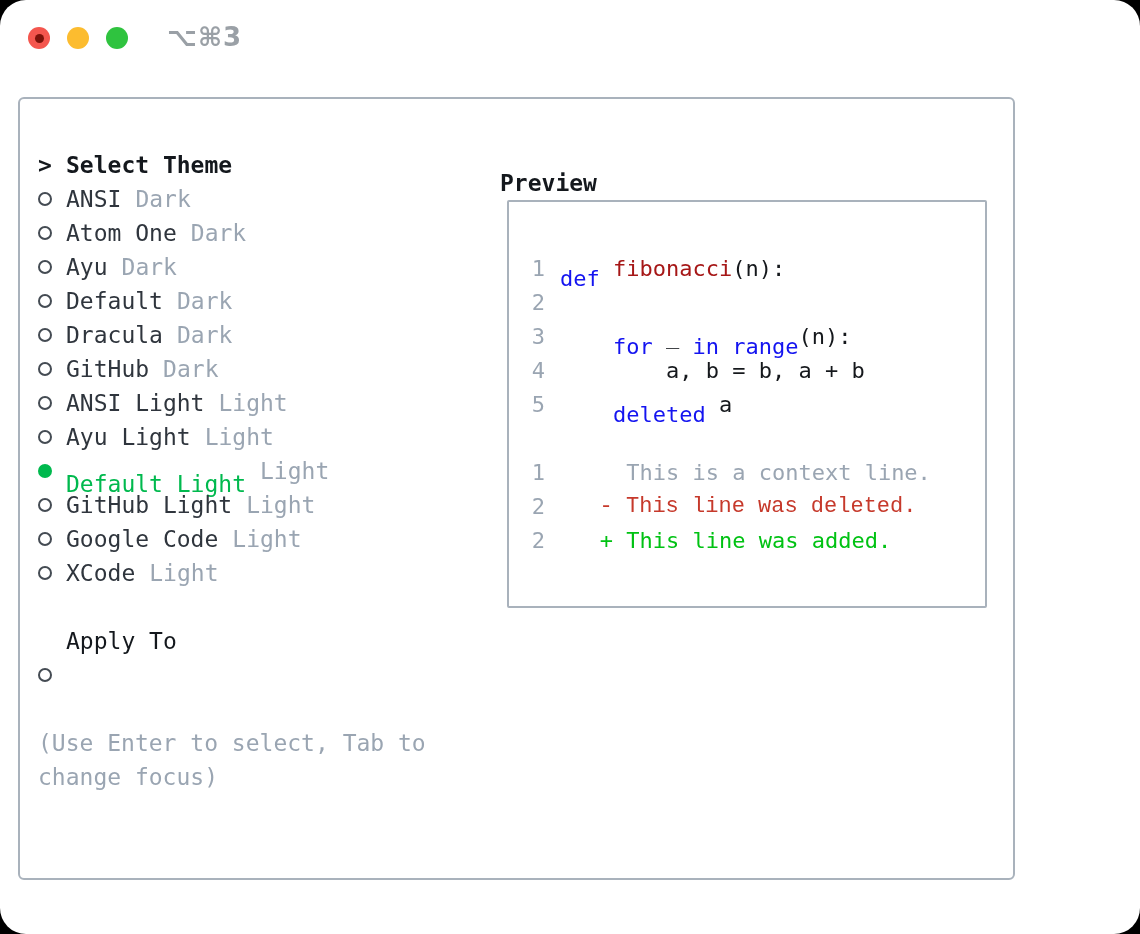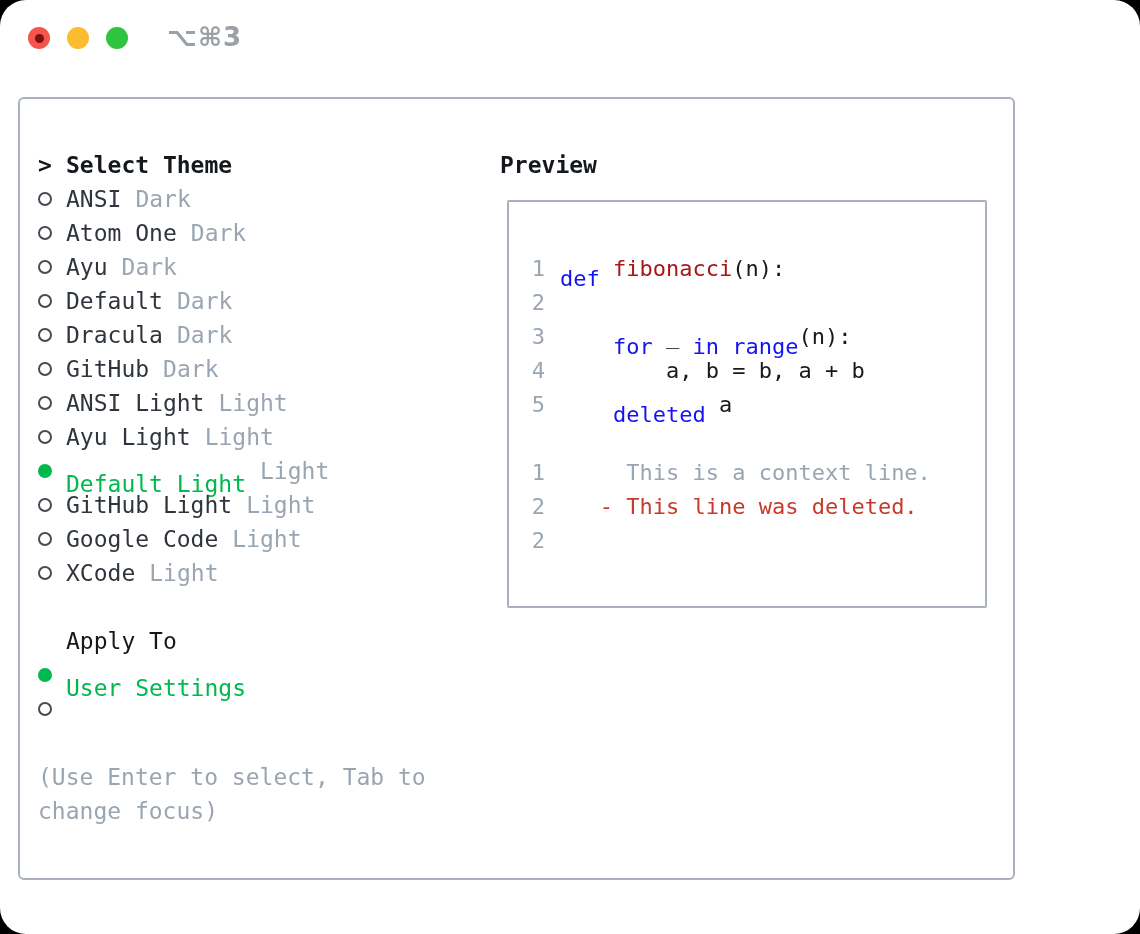--- a/index.html
+++ b/index.html
@@ -40,32 +40,32 @@
   .bold{font-weight:bold;color:var(--heading);}
   .circle{width:14px;height:14px;border:2px solid #444b53;border-radius:50%;}
   .selected .circle{background:var(--selected-green);border-color:var(--selected-green);}
   .item-label{color:var(--label);text-align:right;}
   .selected .item-label{color:var(--selected-green);margin-top:25px;}
   .item-tag{color:var(--muted);margin-left:14px;}
   .section-title{color:var(--heading);}
   .hint-line{height:34px;line-height:34px;color:var(--muted);white-space:pre;}
 
   
-  .preview-title{position:absolute;left:480px;top:49px;height:34px;line-height:34px;
+  .preview-title{position:absolute;left:480px;top:67px;height:34px;line-height:34px;
     font-size:23px;font-weight:bold;color:var(--heading);}
   .preview-box{position:absolute;left:487px;top:101px;width:480px;height:408px;
     border:2px solid var(--border);border-radius:2px;background:#fff;
     padding:49px 0 0 22px;overflow:hidden;}
   .code-row{display:flex;align-items:center;height:34px;font-size:22px;white-space:pre;}
   .lnum{color:var(--muted);width:14px;flex:none;text-align:right;margin-right:15px;}
   .kw{color:var(--keyword);margin-top:20px;}
   .fn{color:var(--function);}
   .plain{color:var(--code);}
   .ctx{color:var(--muted);}
-  .del{color:var(--deleted-red);}
+  .del{color:var(--deleted-red);font-family:Liberation Mono, monospace;}
   .add{color:var(--added-green);}
 </style>
 </head>
 <body>
 
 <div class="window">
 
   <div class="lights">
     <div class="light red">
       <div class="dot"></div>
@@ -99,21 +99,20 @@
         </div>
 
       <div class="row"></div>
 
       <div class="row">
         <span class="marker"></span>
         <span class="section-title">Apply To</span>
       </div>
 
       <div id="apply-list">
-          <div class="row selected"><span class="marker"><span class="circle"></span></span><span class="item-label">User Settings</span></div>
           <div class="row"><span class="marker"><span class="circle"></span></span></div>
         </div>
 
       <div class="row"></div>
 
       <div class="hint-line">(Use Enter to select, Tab to</div>
       <div class="hint-line">change focus)</div>
     </div>
 
     <div class="preview-title">Preview</div>
@@ -121,18 +120,18 @@
     <div class="preview-box">
       <div id="code">
           <div class="code-row"><span class="lnum">1</span><span class="kw">def</span><span class="plain"> </span><span class="fn">fibonacci</span><span class="plain">(n):</span></div>
           <div class="code-row"><span class="lnum">2</span></div>
           <div class="code-row"><span class="lnum">3</span><span class="plain">    </span><span class="kw">for</span><span class="plain"> _ </span><span class="kw">in</span><span class="plain"> </span><span class="kw">range</span><span class="plain">(n):</span></div>
           <div class="code-row"><span class="lnum">4</span><span class="plain">        a, b = b, a + b</span></div>
           <div class="code-row"><span class="lnum">5</span><span class="plain">    </span><span class="kw">deleted</span><span class="plain"> a</span></div>
           <div class="code-row"><span class="lnum"></span></div>
           <div class="code-row"><span class="lnum">1</span><span class="ctx">     This is a context line.</span></div>
           <div class="code-row"><span class="lnum">2</span><span class="del">   - This line was deleted.</span></div>
-          <div class="code-row"><span class="lnum">2</span></div>
+          <div class="code-row"><span class="lnum">2</span><span class="add">   + This line was added.</span></div>
         </div>
     </div>
 
   </div>
 </div>
 
 </body></html>

